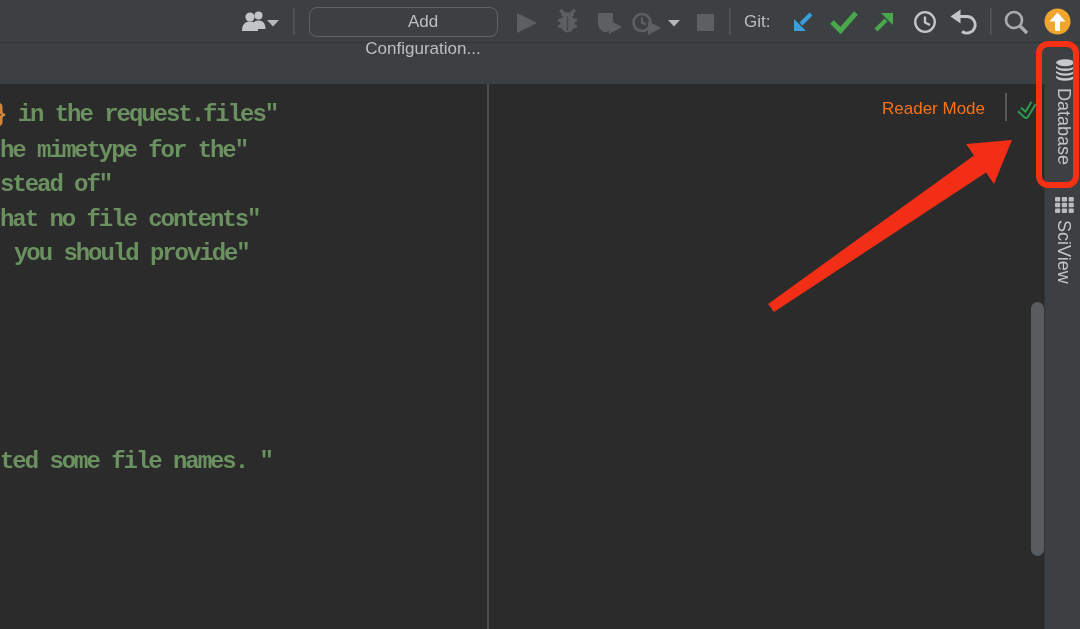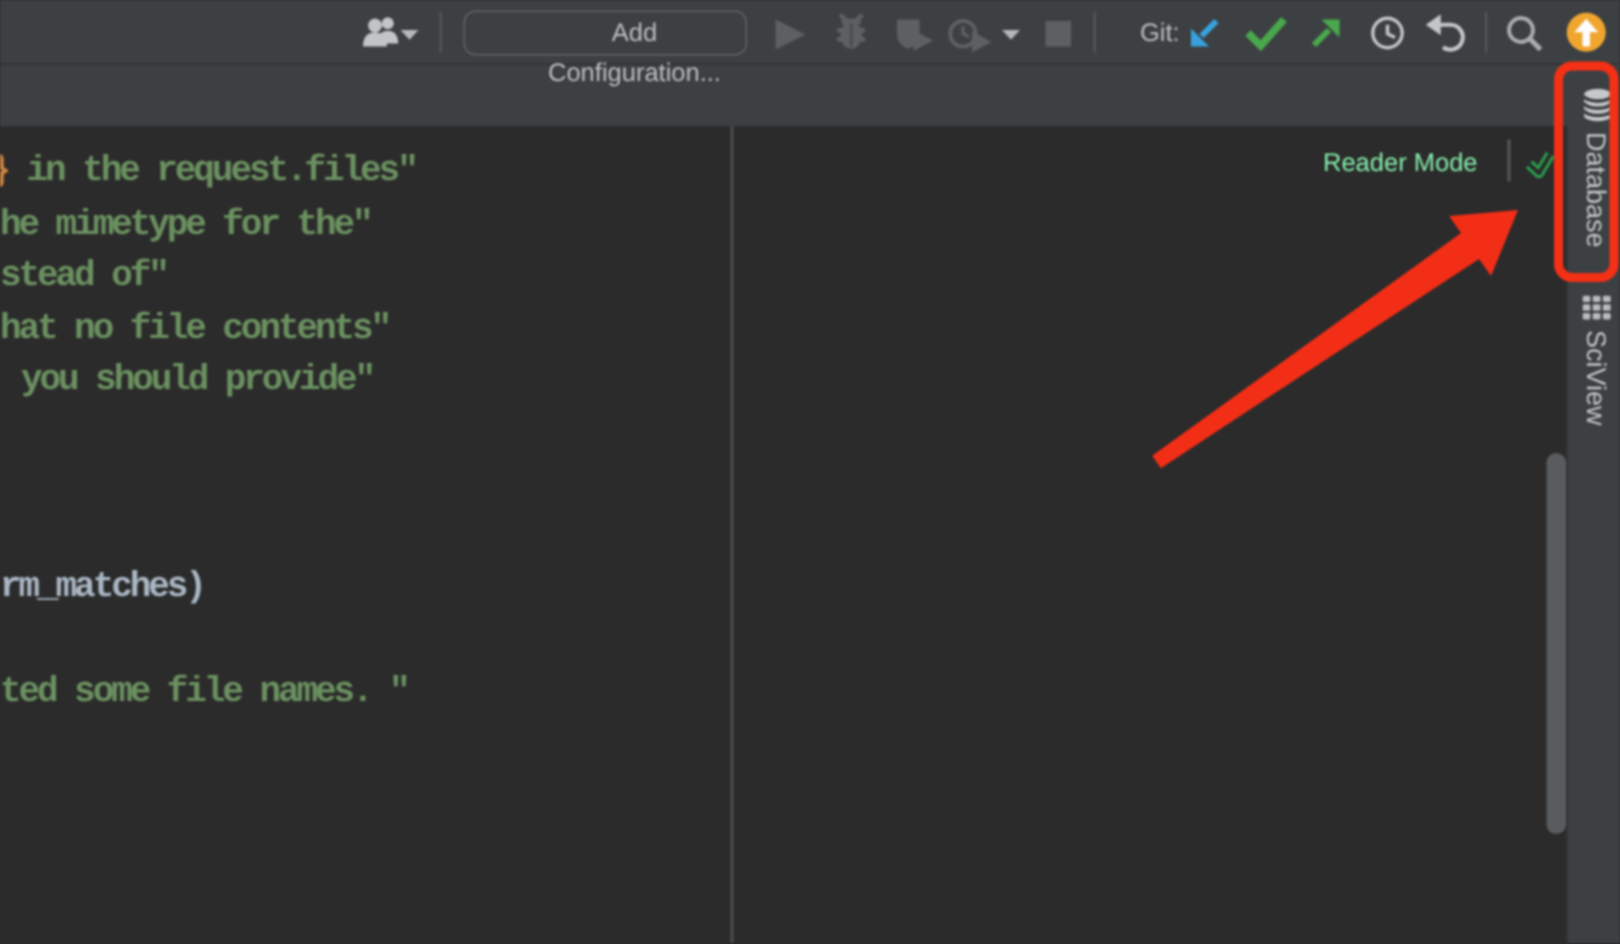--- a/index.html
+++ b/index.html
@@ -18,21 +18,21 @@
   <div class="abs" style="left:0;top:43px;width:1080px;height:41px;background:#3c4043;"></div>
 
   <div class="abs" style="left:0;top:84px;width:1045px;height:545px;background:#2b2b2b;"></div>
 
   <div class="abs" style="left:487px;top:84px;width:2px;height:545px;background:#4a4d4f;"></div>
 
   <div class="abs" style="left:1045px;top:43px;width:35px;height:586px;background:#3c4043;"></div>
   <div class="abs" style="left:1044px;top:84px;width:1px;height:545px;background:#323537;"></div>
 
   <div class="abs ui" style="left:309px;top:7px;width:189px;height:30px;border:1.5px solid #5f6366;border-radius:8px;color:#bcbec0;font-size:17px;line-height:27px;text-align:center;padding-left:39px;">Add Configuration...</div>
-  <div class="abs ui" style="left:760px;top:12px;color:#bcbec0;font-size:17px;">Git:</div>
+  <div class="abs ui" style="left:744px;top:12px;color:#bcbec0;font-size:17px;">Git:</div>
 
   <svg class="abs" style="left:0;top:0;" width="1080" height="43">
 
     <g fill="#c2c4c6">
       <circle cx="258.5" cy="15.5" r="4"></circle>
       <path d="M251.5,29 c0,-6.5 3.5,-8.5 7,-8.5 s7,2 7,8.5 z"></path>
       <circle cx="250" cy="17" r="4.6"></circle>
       <path d="M242,31 c0,-7.5 4,-9.5 8,-9.5 s8,2 8,9.5 z"></path>
     </g>
     <polygon points="267,20 279,20 273,26.5" fill="#b6b8ba"></polygon>
@@ -98,24 +98,23 @@
       <polygon points="1057.5,12.5 1049.5,21.5 1065.5,21.5"></polygon>
       <rect x="1055" y="20" width="5" height="11" rx="1"></rect>
     </g>
   </svg>
 
   <div class="code" style="left:-7px;top:98px;"><span style="color:#d0863f">}</span> in the request.files"</div>
   <div class="code" style="left:0px;top:134px;">he mimetype for the"</div>
   <div class="code" style="left:0px;top:168px;">stead of"</div>
   <div class="code" style="left:0px;top:203px;">hat no file contents"</div>
   <div class="code" style="left:14px;top:237px;">you should provide"</div>
-  <div class="code" style="left:0px;top:375px;color:#aab7c4;">rm_matches)</div>
   <div class="code" style="left:0px;top:445px;">ted some file names. "</div>
 
-  <div class="abs ui" style="left:882px;top:99px;width:120px;color:#86efac;font-size:17px;">Reader Mode</div>
+  <div class="abs ui" style="left:882px;top:99px;width:120px;color:#f97316;font-size:17px;">Reader Mode</div>
   <div class="abs" style="left:1005px;top:93px;width:1.5px;height:28px;background:#55585a;"></div>
   <svg class="abs" style="left:1012px;top:95px;" width="30" height="28">
     <path d="M7.5,14.5 L14,20.5 L21.5,8" stroke="#28a24c" stroke-width="6.6" fill="none" stroke-linejoin="round"></path>
     <path d="M7.5,14.5 L14,20.5 L21.5,8" stroke="#2b2b2b" stroke-width="2.9" fill="none" stroke-linejoin="round"></path>
   </svg>
 
   <div class="abs" style="left:1031px;top:302px;width:13px;height:254px;background:#595c5e;border-radius:7px;"></div>
 
   <svg class="abs" style="left:1052px;top:56px;" width="28" height="30">
     <path d="M4,7 a9.2,3.8 0 0 1 18.4,0 V21 a9.2,3.8 0 0 1 -18.4,0 Z" fill="#c6c8ca"></path>

